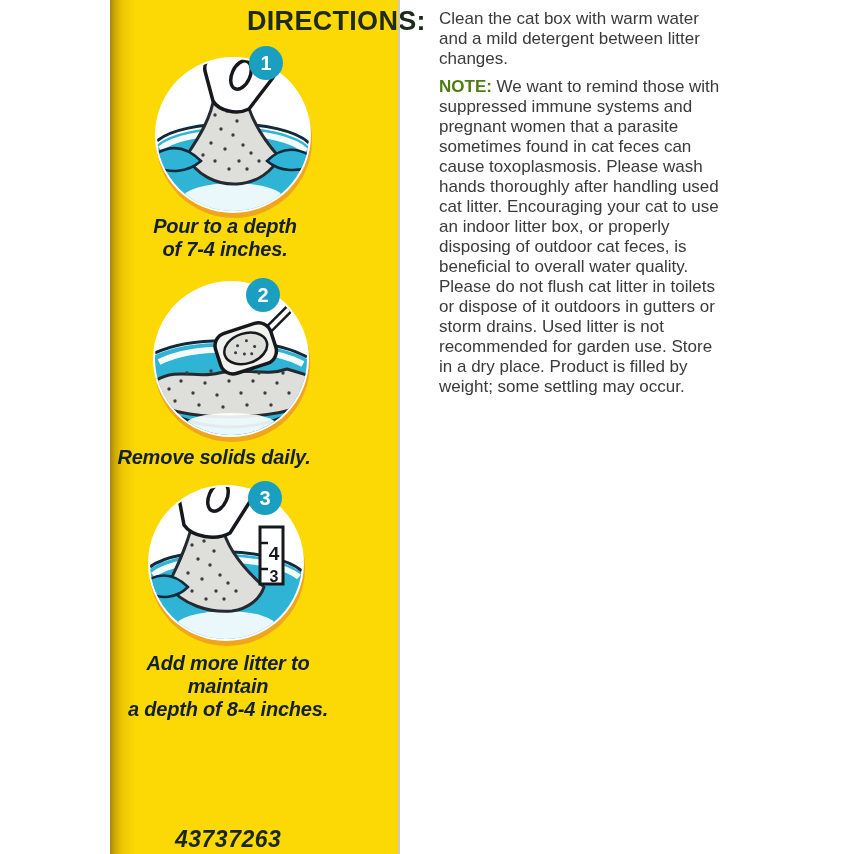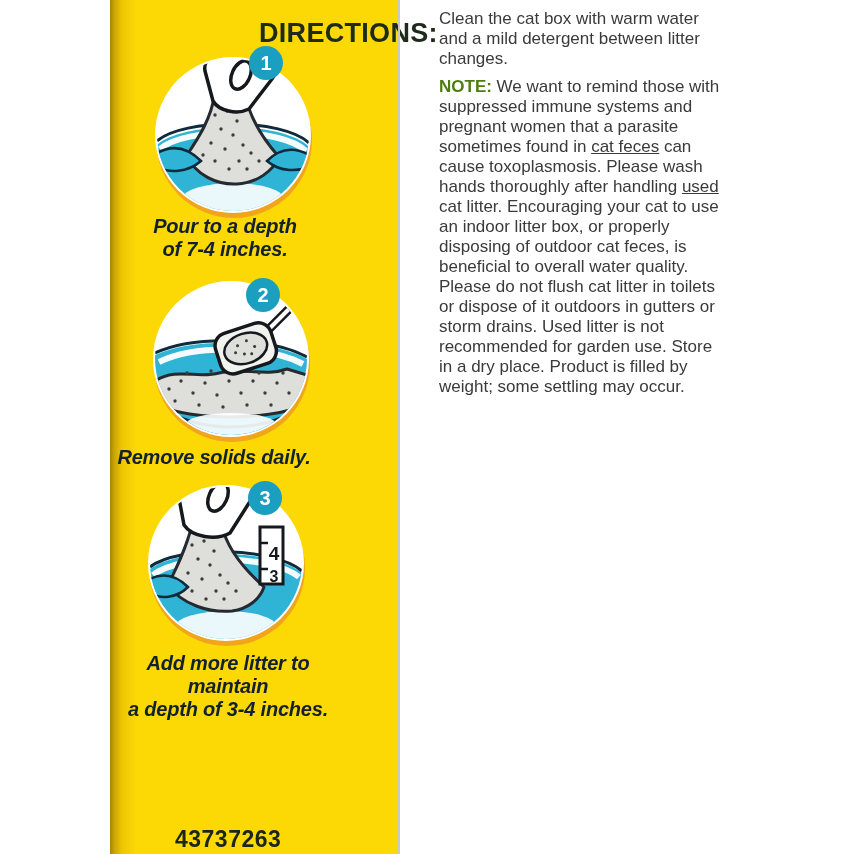--- a/index.html
+++ b/index.html
@@ -10,21 +10,21 @@
   .stage{position:absolute;inset:0;}
 
   
   .yellow-panel{
     position:absolute;left:110px;top:0;width:288px;height:854px;
     background:linear-gradient(to right,#a88408 0px,#c9a404 4px,#eec704 12px,var(--panel-yellow) 26px,var(--panel-yellow) 100%);
   }
   .divider{position:absolute;left:398px;top:0;width:2px;height:854px;background:#c9c9c9;}
 
   .heading{
-    position:absolute;left:137px;top:6px;margin:12px;
+    position:absolute;left:137px;top:6px;margin:0;
     font-size:27px;font-weight:800;letter-spacing:.3px;color:#1e2b1a;
   }
 
   .circle{
     position:absolute;width:156px;height:156px;border-radius:50%;
     background:#fff;box-shadow:1px 5px 0 0 var(--ring-orange);
   }
   .circle svg{display:block;width:156px;height:156px;}
   .badge{
     position:absolute;width:34px;height:34px;border-radius:50%;
@@ -38,28 +38,28 @@
   }
   .pos-c1{left:155px;top:57px;}  .pos-b1{left:249px;top:46px;}
   .pos-cap1{left:115px;top:215px;width:220px;}
   .pos-c2{left:153px;top:281px;}
   .pos-cap2{left:104px;top:446px;width:220px;}
   .pos-c3{left:148px;top:485px;}
   .pos-cap3{left:108px;top:652px;width:240px;}
 
   .product-code{
     position:absolute;left:175px;top:826px;
-    font-size:23px;font-weight:bold;color:#1c271c;letter-spacing:.5px;
+    font-size:23px;font-weight:bold;color:#1c271c;letter-spacing:.5px;font-style:italic;
   }
 
   
   .info-col{position:absolute;left:439px;top:9px;width:300px;color:#3a3a3a;}
   .info-p{margin:0 12px 8px 0;font-size:17px;line-height:20px;}
   .info-p .b{font-weight:bold;color:#4d7c0f;}
-  .info-p .u{text-decoration:underline;}
+  .info-p .u{}
 </style>
 </head>
 <body>
 
 <div class="stage">
 
   <div class="yellow-panel">
     <h1 class="heading">DIRECTIONS:</h1>
   </div>
   <div class="divider"></div>
@@ -208,21 +208,21 @@
           <text x="126" y="75" text-anchor="middle" font-size="19" font-weight="bold" fill="#15191d">4</text>
           <text x="126" y="97" text-anchor="middle" font-size="16" font-weight="bold" fill="#15191d">3</text>
         </g>
       </g>
     </svg>
     <div class="badge" style="left:100px;top:-4px;">
       <span>3</span>
     </div>
   </div>
   <div class="caption pos-cap3">Add more litter to maintain
-a depth of 3-4 inches.</div>
+a depth of 8-4 inches.</div>
 
   <div class="product-code">43737263</div>
 
   <div class="info-col">
       <p class="info-p"><span>Clean the cat box with warm water and a mild detergent between litter changes.</span></p>
       <p class="info-p"><span class="b">NOTE:</span><span> We want to remind those with suppressed immune systems and pregnant women that a parasite sometimes found in </span><span class="u">cat feces</span><span> can cause toxoplasmosis. Please wash hands thoroughly after handling </span><span class="u">used</span><span> cat litter. Encouraging your cat to use an indoor litter box, or properly disposing of outdoor cat feces, is beneficial to overall water quality. Please do not flush cat litter in toilets or dispose of it outdoors in gutters or storm drains. Used litter is not recommended for garden use. Store in a dry place. Product is filled by weight; some settling may occur.</span></p>
     </div>
 </div>
 
 </body></html>

